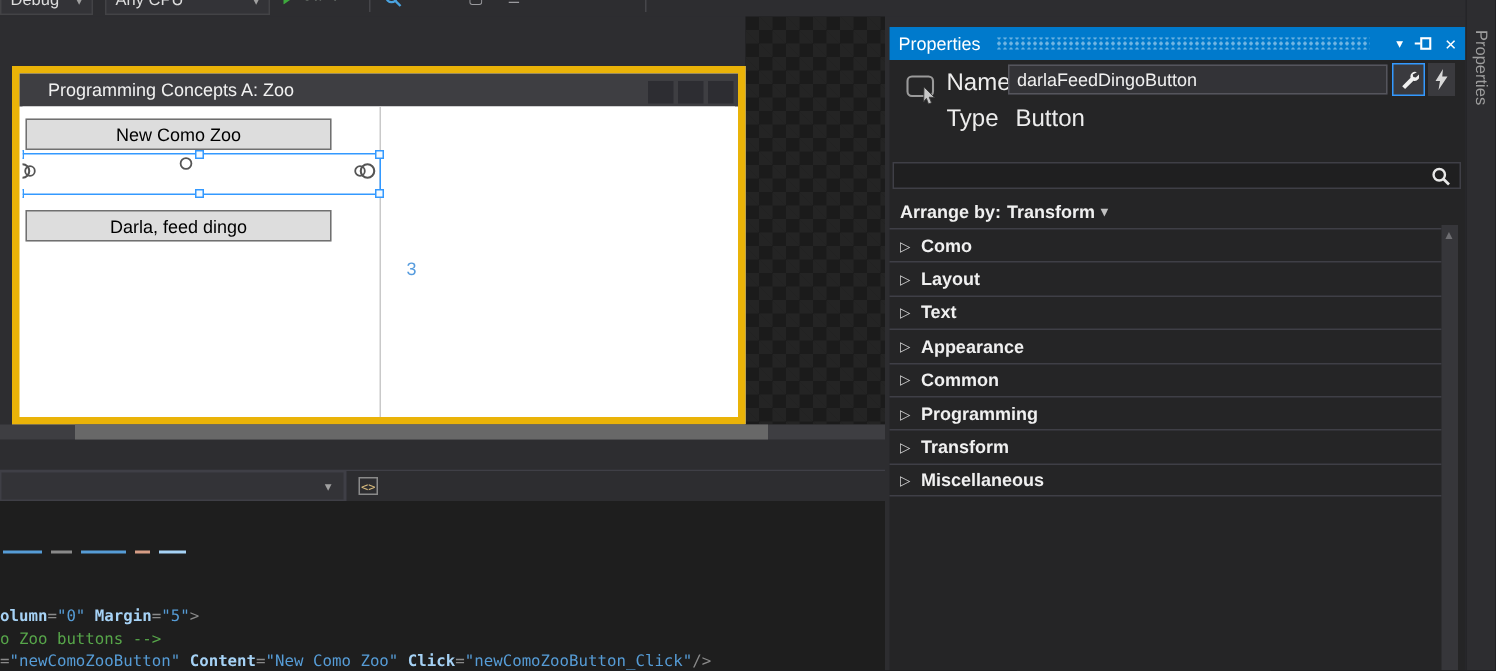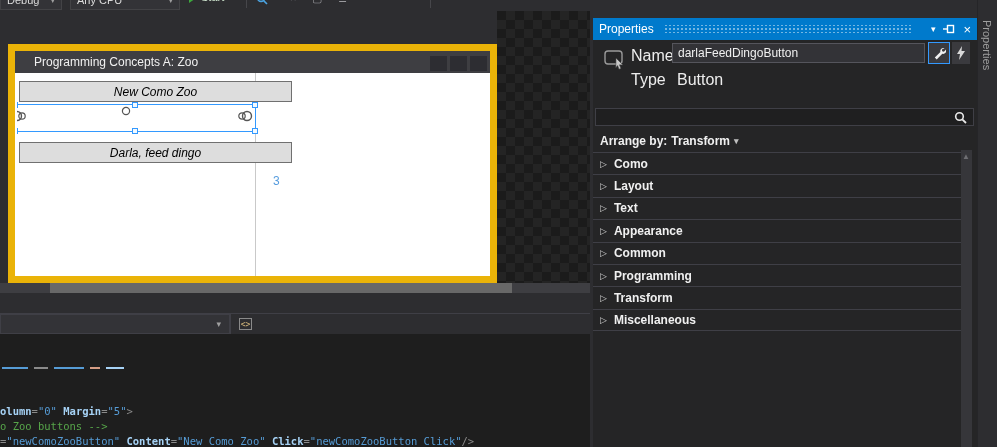--- a/index.html
+++ b/index.html
@@ -19,29 +19,29 @@
   .tb-sep { position:absolute; top:3px; width:1px; height:17px; background:#46464a; }
   .tb-icon { position:absolute; top:4px; color:#9a9a9e; font-size:11px; }
   .tb-icon.dim { color:#5e5e62; }
   
   .artboard { position:absolute; left:0; top:11px; width:590px; height:272px; background:#2d2d30; }
   .checker { position:absolute; left:497px; top:0; width:93px; height:272px; background-color:#1b1b1b;
     background-image:
       linear-gradient(45deg,#242424 25%,transparent 25%,transparent 75%,#242424 75%),
       linear-gradient(45deg,#242424 25%,transparent 25%,transparent 75%,#242424 75%);
     background-position:0 0,9px 9px; background-size:18px 18px; }
-  .design-window { position:absolute; left:8px; top:33px; width:489px; height:239px; background:#fff; border:7px solid #eab308; }
+  .design-window { position:absolute; left:8px; top:33px; width:489px; height:239px; background:#fff; border:5px solid #eab308; }
   .dw-titlebar { position:absolute; left:0; top:0; width:100%; height:22px; background:#3e3e42;
     color:#f1f1f1; font-size:12px; display:flex; align-items:center; padding-left:19px; }
   .dw-btns { position:absolute; right:3px; top:5px; display:flex; gap:3px; }
   .dw-btn { width:17px; height:15px; background:#2d2d32; }
   .dw-canvas { position:absolute; left:2px; top:22px; right:2px; bottom:0; background:#ffffff; overflow:hidden; }
   .grid-line { position:absolute; left:238px; top:0; bottom:0; width:1px; background:#c9c9c9; }
-  .wpf-btn { position:absolute; left:2px; width:273px; height:21px; background:#dddddd; border:1px solid #707070;
-    color:#000; font-size:12px; display:flex; align-items:center; justify-content:center;font-style:italic; }
+  .wpf-btn { position:absolute; left:2px; width:204px; height:21px; background:#dddddd; border:1px solid #707070;
+    color:#000; font-size:12px; display:flex; align-items:center; justify-content:center; }
   .adorner { position:absolute; left:-3px; top:31px; width:242px; height:28px; border:1px solid #3399ff; }
   .handle { position:absolute; width:6px; height:6px; background:#f4faff; border:1px solid #3399ff; }
   .h-tl{left:-3px;top:-3px} .h-tm{left:calc(50% - 3px);top:-3px} .h-tr{right:-3px;top:-3px}
   .h-bl{left:-3px;bottom:-3px} .h-bm{left:calc(50% - 3px);bottom:-3px} .h-br{right:-3px;bottom:-3px}
   .anchor-ring { position:absolute; }
   .margin-label { position:absolute; left:256px; top:101px; color:#569cde; font-size:12px; }
   
   .hscroll { position:absolute; left:0; top:283px; width:590px; height:10px; background:#3e3e42; }
   .hscroll-thumb { position:absolute; left:50px; top:0; width:462px; height:10px; background:#686868; }
   

